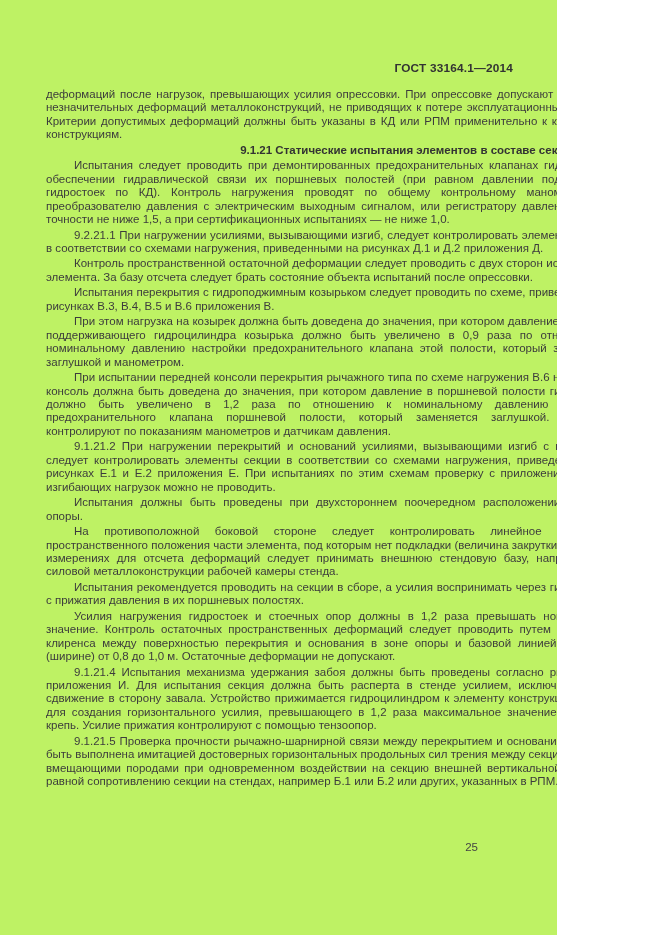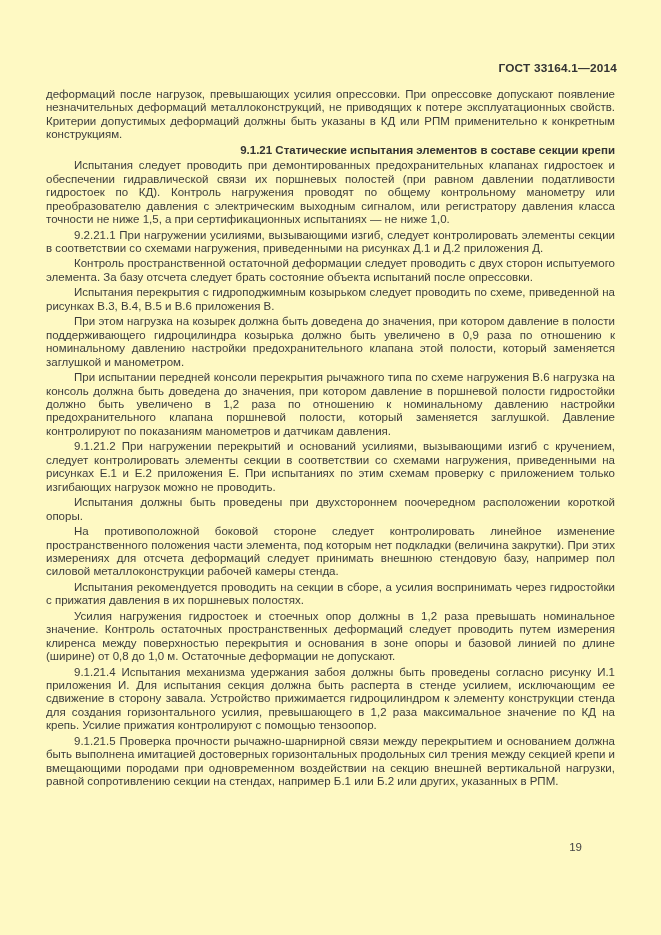--- a/index.html
+++ b/index.html
@@ -3,23 +3,23 @@
 <meta charset="utf-8">
 <title>ГОСТ 33164.1—2014 — страница 25</title>
 <style>
   html, body {
     margin: 0;
     padding: 0;
     background: #ffffff;
   }
   .page {
     position: relative;
-    width: 661px;
+    width: 557px;
     height: 935px;
-    background: #fef9c3;
+    background: #bef264;
     font-family: "Liberation Sans", sans-serif;
     color: #3c3c3c;
     overflow: hidden;
   }
   .doc-header {
     position: absolute;
     top: 61px;
     left: 44px;
     right: 44px;
     text-align: right;
@@ -76,15 +76,15 @@
     <p>При испытании передней консоли перекрытия рычажного типа по схеме нагружения В.6 нагрузка на консоль должна быть доведена до значения, при котором давление в поршневой полости гидростойки должно быть увеличено в 1,2 раза по отношению к номинальному давлению настройки предохранительного клапана поршневой полости, который заменяется заглушкой. Давление контролируют по показаниям манометров и датчикам давления.</p>
     <p>9.1.21.2 При нагружении перекрытий и оснований усилиями, вызывающими изгиб с кручением, следует контролировать элементы секции в соответствии со схемами нагружения, приведенными на рисунках Е.1 и Е.2 приложения Е. При испытаниях по этим схемам проверку с приложением только изгибающих нагрузок можно не проводить.</p>
     <p>Испытания должны быть проведены при двухстороннем поочередном расположении короткой опоры.</p>
     <p>На противоположной боковой стороне следует контролировать линейное изменение пространственного положения части элемента, под которым нет подкладки (величина закрутки). При этих измерениях для отсчета деформаций следует принимать внешнюю стендовую базу, например пол силовой металлоконструкции рабочей камеры стенда.</p>
     <p>Испытания рекомендуется проводить на секции в сборе, а усилия воспринимать через гидростойки с прижатия давления в их поршневых полостях.</p>
     <p>Усилия нагружения гидростоек и стоечных опор должны в 1,2 раза превышать номинальное значение. Контроль остаточных пространственных деформаций следует проводить путем измерения клиренса между поверхностью перекрытия и основания в зоне опоры и базовой линией по длине (ширине) от 0,8 до 1,0 м. Остаточные деформации не допускают.</p>
     <p>9.1.21.4 Испытания механизма удержания забоя должны быть проведены согласно рисунку И.1 приложения И. Для испытания секция должна быть расперта в стенде усилием, исключающим ее сдвижение в сторону завала. Устройство прижимается гидроцилиндром к элементу конструкции стенда для создания горизонтального усилия, превышающего в 1,2 раза максимальное значение по КД на крепь. Усилие прижатия контролируют с помощью тензоопор.</p>
     <p>9.1.21.5 Проверка прочности рычажно-шарнирной связи между перекрытием и основанием должна быть выполнена имитацией достоверных горизонтальных продольных сил трения между секцией крепи и вмещающими породами при одновременном воздействии на секцию внешней вертикальной нагрузки, равной сопротивлению секции на стендах, например Б.1 или Б.2 или других, указанных в РПМ.</p>
   </div>
 
-  <div class="page-number">19</div>
+  <div class="page-number">25</div>
 
 </div>
 
 </body></html>

